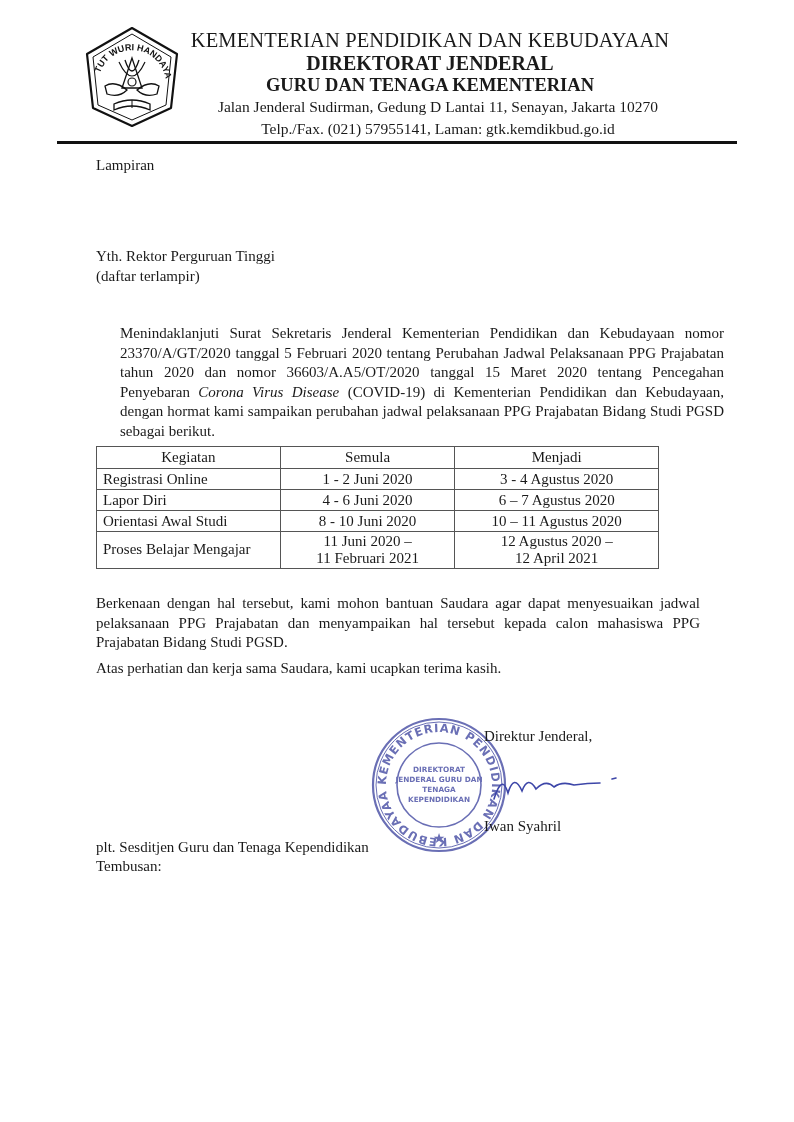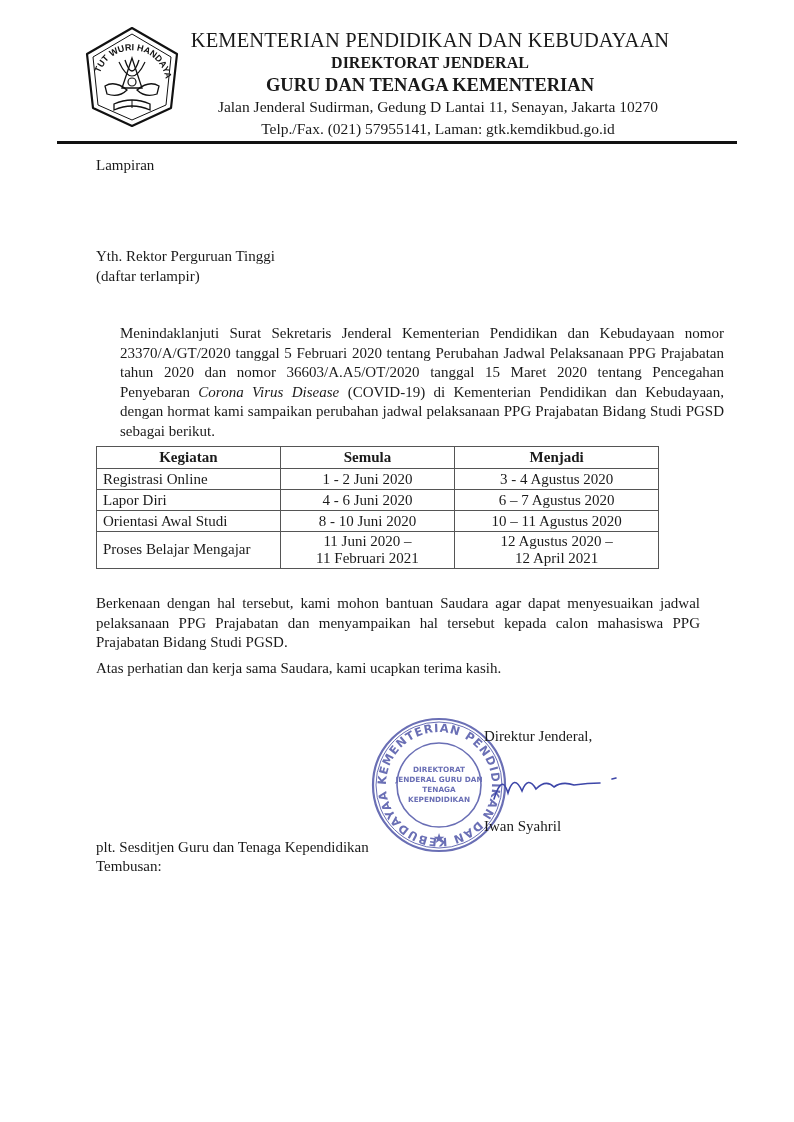--- a/index.html
+++ b/index.html
@@ -4,21 +4,21 @@
   <style>
     html, body { margin: 0; padding: 0; background: #ffffff; }
     body { width: 794px; height: 1122px; position: relative; overflow: hidden;
       font-family: "Liberation Serif", "DejaVu Serif", serif; color: #1a1a1a; }
     .abs { position: absolute; }
 
     
     .logo { left: 79px; top: 24px; width: 106px; height: 106px; }
     .kop { left: 170px; top: 28px; width: 520px; text-align: center; }
     .kop .l1 { font-size: 20.5px; line-height: 24px; letter-spacing: 0.1px; }
-    .kop .l2 { font-size: 16px; line-height: 22px; font-weight: bold; }
+    .kop .l2 { font-size: 20px; line-height: 22px; font-weight: bold; }
     .kop .l3 { font-size: 18.5px; line-height: 22px; font-weight: bold; }
     .kop .l4 { font-size: 15.5px; line-height: 22px; padding-left: 16px; }
     .kop .l5 { font-size: 15.5px; line-height: 22px; padding-left: 16px; }
     .rule { left: 57px; top: 141px; width: 680px; height: 3px; background: #111; }
 
     
     .meta { left: 96px; top: 156px; width: 604px; font-size: 15px; line-height: 19.5px; }
     .meta-row { display: flex; }
     .meta-label { width: 93px; }
     .meta-value { flex: 1; }
@@ -27,21 +27,21 @@
     .recipient { left: 96px; top: 247px; font-size: 15px; line-height: 19.5px; }
 
     .para { left: 96px; width: 604px; font-size: 15px; line-height: 19.6px; text-align: justify; }
     .p1 { top: 324px; margin-left: 24px; }
     .p2 { top: 594px; }
     .p3 { top: 659px; }
 
     
     .tbl { left: 96px; top: 446px; width: 563px; border-collapse: collapse; font-size: 15px; }
     .tbl th, .tbl td { border: 1px solid #555; padding: 0 6px; line-height: 19px; }
-    .tbl th { font-weight: bold; text-align: center; height: 21px; margin-left: 24px; }
+    .tbl th { font-weight: normal; text-align: center; height: 21px; margin-left: 24px; }
     .tbl td { height: 20px; }
     .tbl td.c { text-align: center; }
     .tbl td.left { text-align: left; }
     .tbl .c1 { width: 175px; }
     .tbl .c2 { width: 166px; }
     .tbl .c3 { width: 196px; }
     .tbl td.tall { height: 36px; line-height: 17.5px; }
 
     
     .sign-title { left: 484px; top: 728px; font-size: 15px; }

